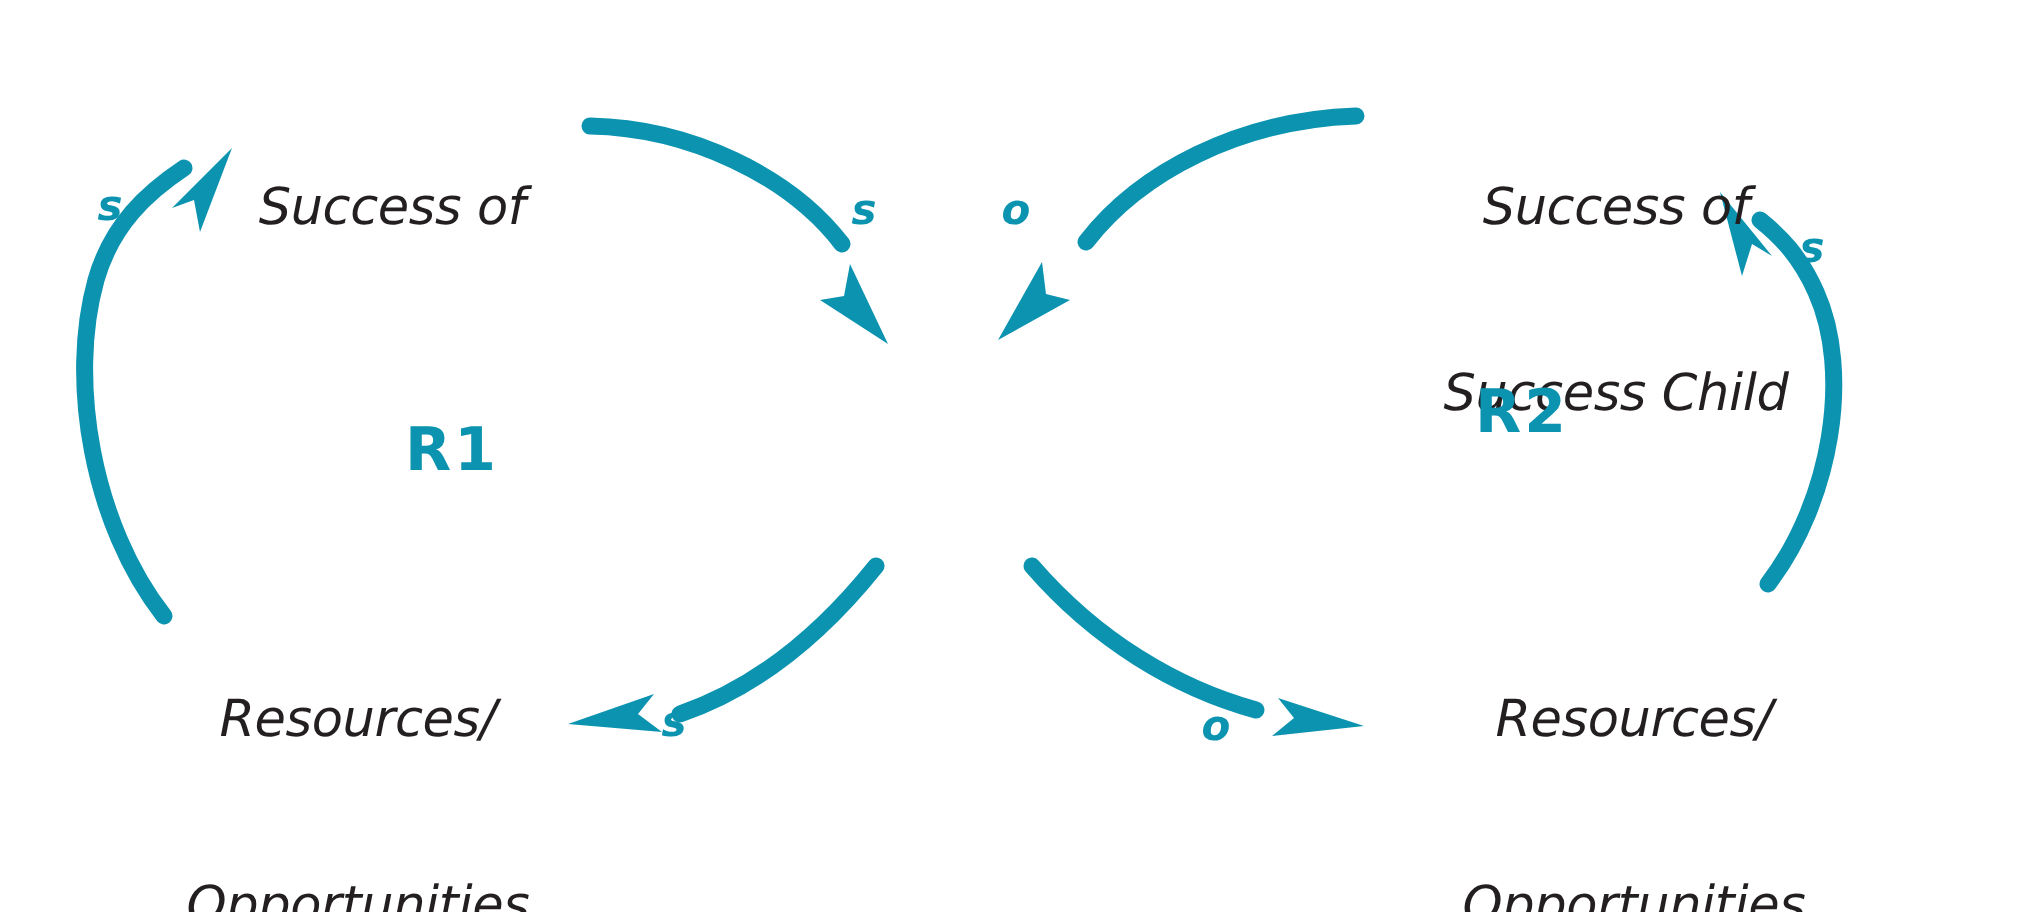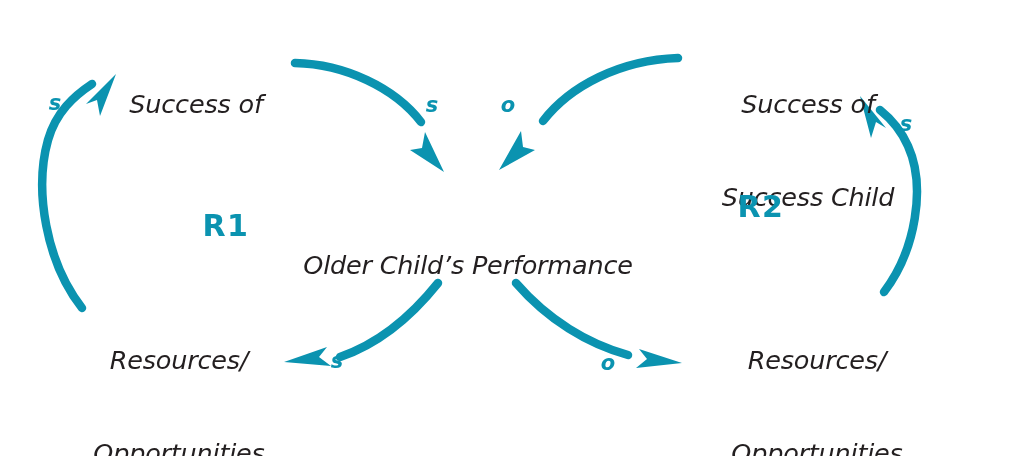--- a/index.html
+++ b/index.html
@@ -148,21 +148,20 @@
   <div class="node-label" id="node-success-older">
     <span class="ln">Success of</span>
   </div>
 
   <div class="node-label" id="node-success-younger">
     <span class="ln">Success of</span>
     <span class="ln">Success Child</span>
   </div>
 
   <div class="node-label" id="node-center">
-    <span class="ln">Older Child’s Performance</span>
   </div>
 
   <div class="node-label" id="node-resources-older">
     <span class="ln">Resources/</span>
     <span class="ln">Opportunities</span>
     
   </div>
 
   <div class="node-label" id="node-resources-younger">
     <span class="ln">Resources/</span>

